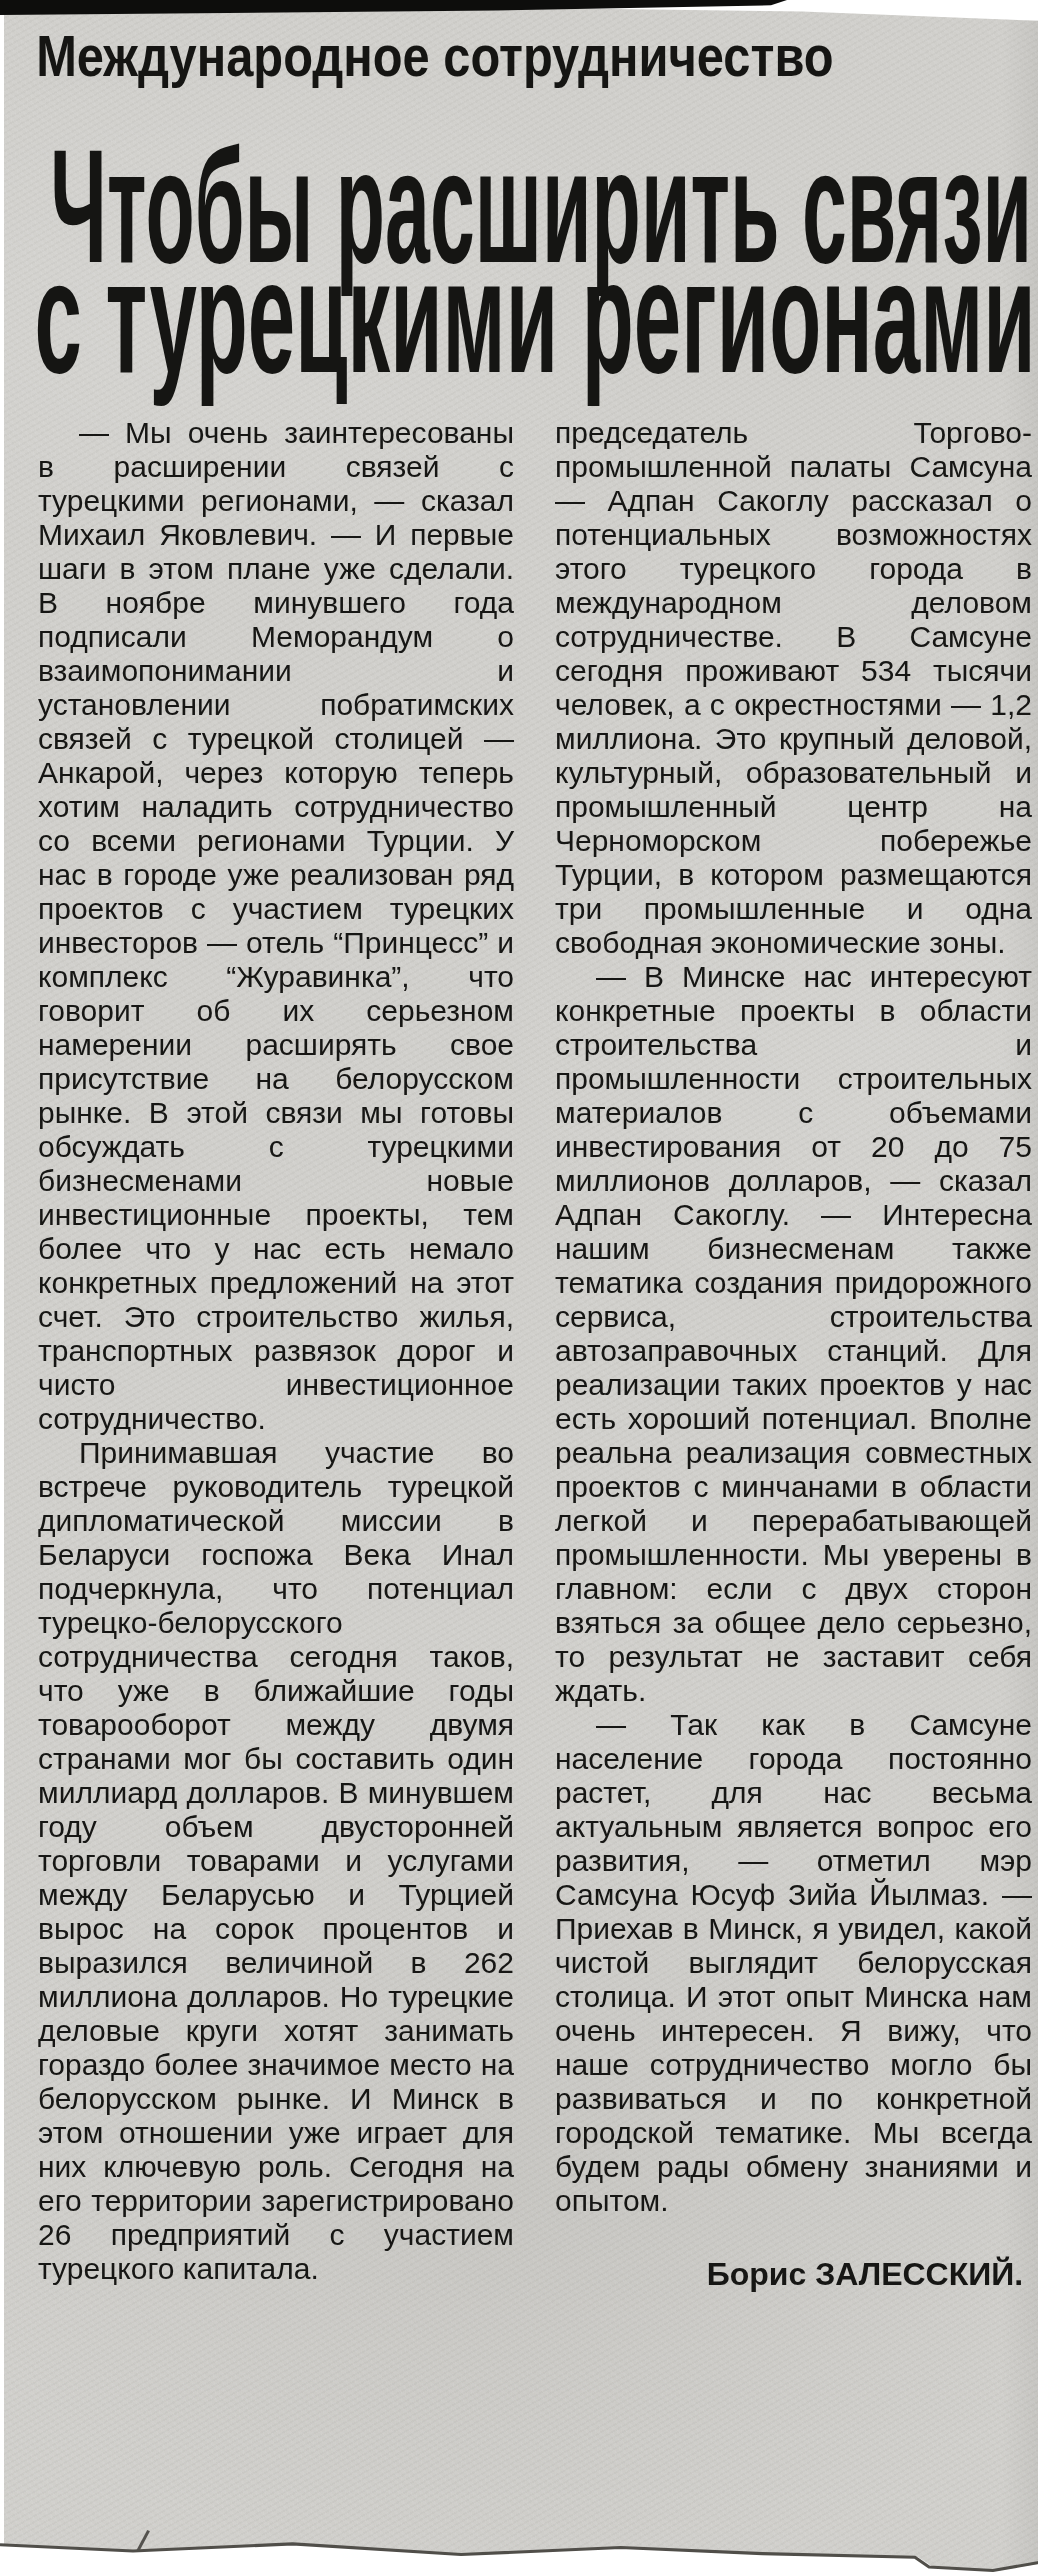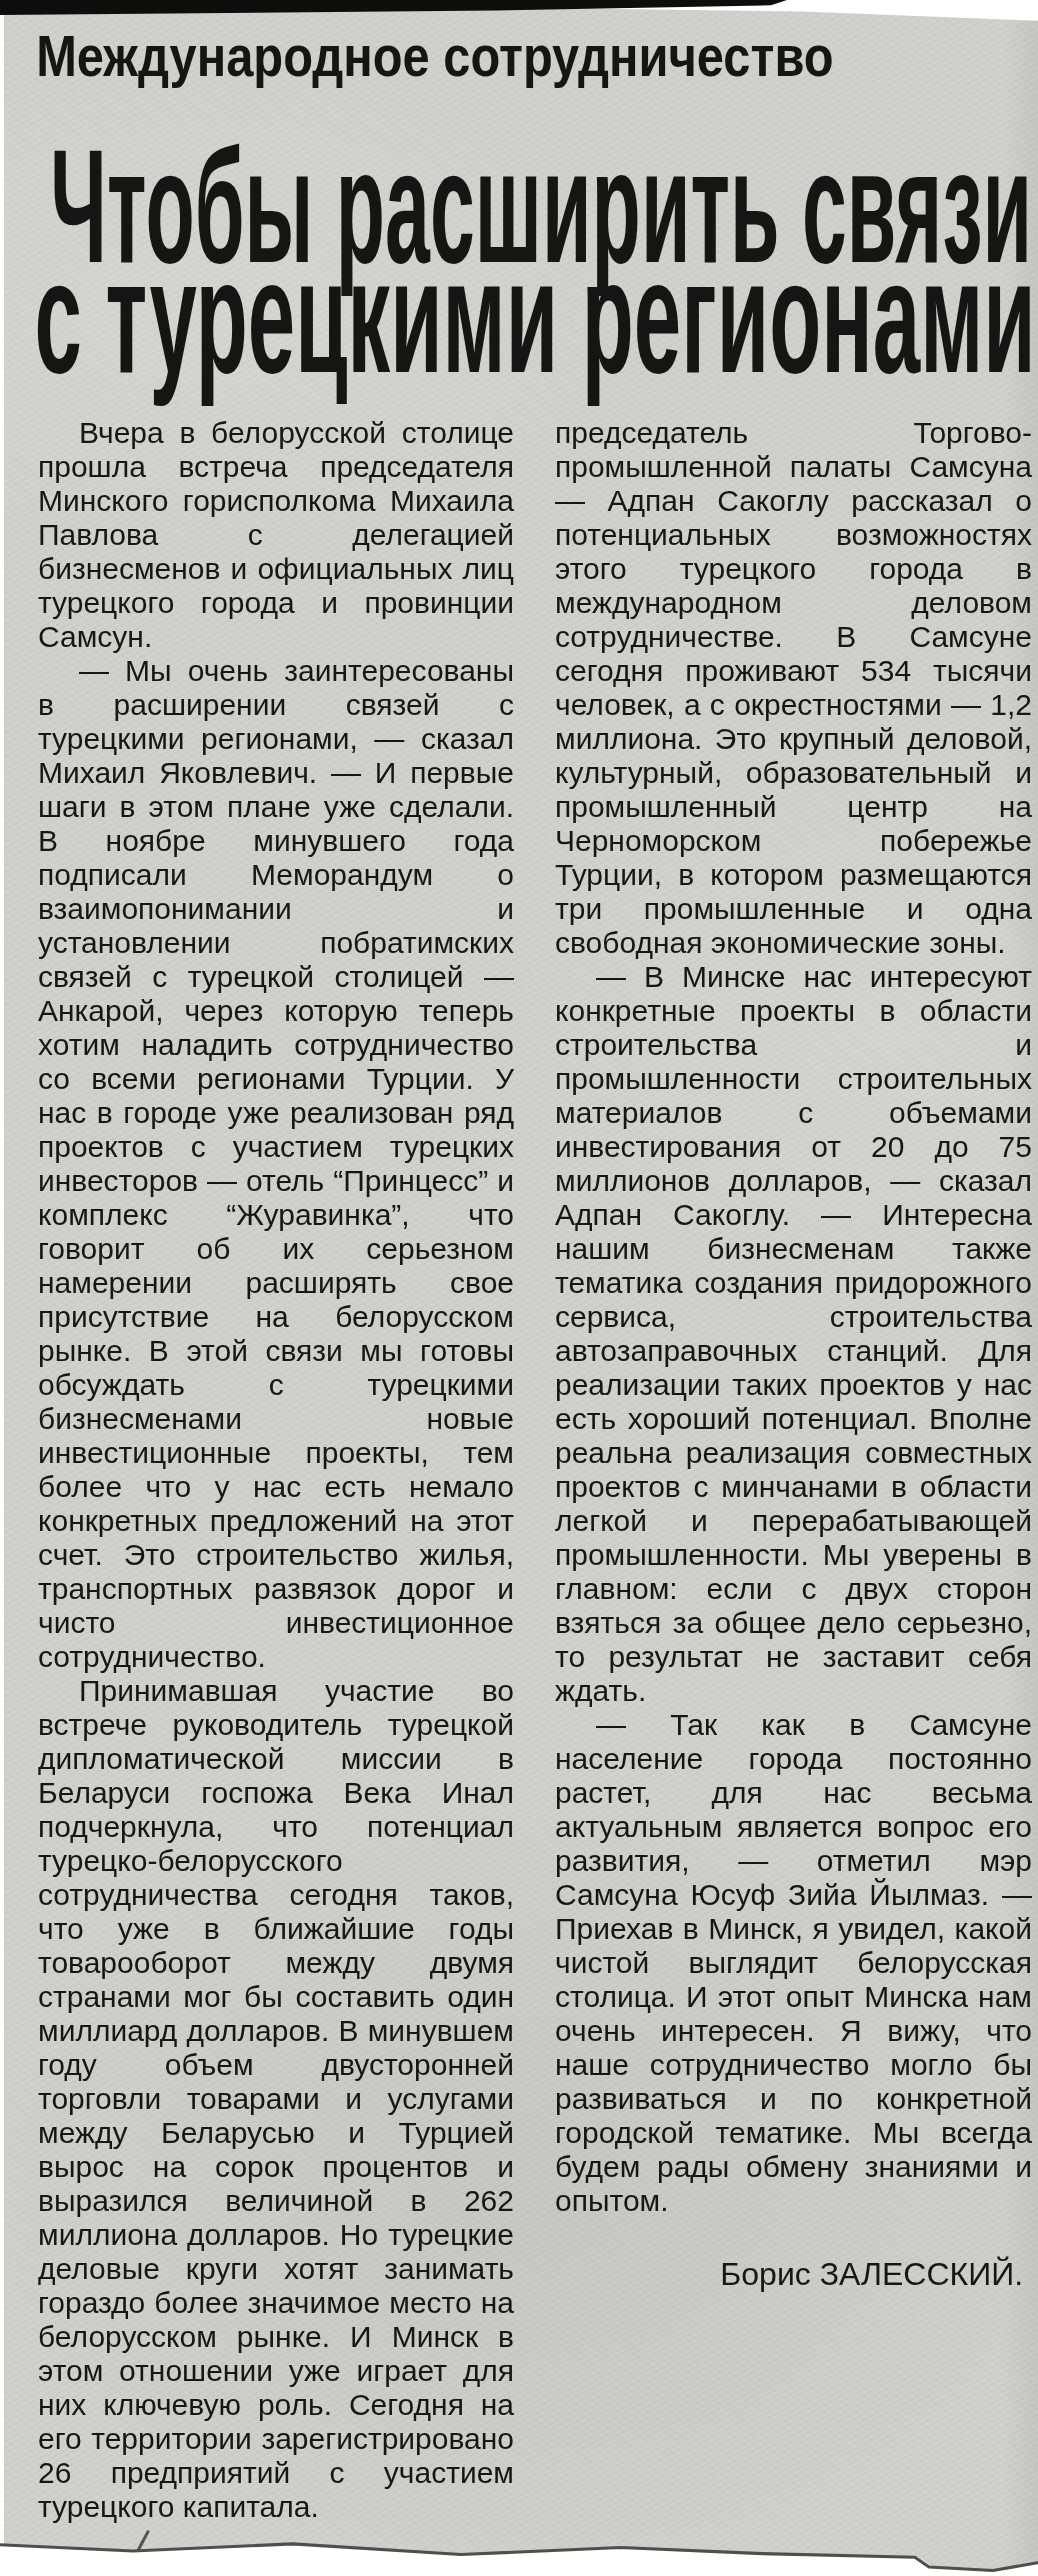--- a/index.html
+++ b/index.html
@@ -46,21 +46,21 @@
     hyphens:auto;
   }
   .col-left{left:34px;width:476px;}
   .col-right{left:551px;width:477px;}
   .para{margin:0;text-indent:41px;}
   .para.continuation{text-indent:0;}
   .byline{
     margin-top:39px;
     text-align:right;
     padding-right:8.9px;
-    font-weight:400;
+    font-weight:700;
     font-size:32px;
     text-indent:0;
   }
   .tear-svg{position:absolute;left:0;top:2534px;}
   .pen-mark{
     position:absolute;left:133px;top:2528px;width:2.7px;height:43px;
     background:rgba(62,60,56,.85);
     transform:rotate(28deg);
   }
 </style>
@@ -69,21 +69,20 @@
 
 <div class="clipping">
 
   <svg class="masthead-svg" width="1039" height="412" viewBox="0 0 1172 465">
     <text x="36" y="86" font-size="64" textLength="900" lengthAdjust="spacingAndGlyphs">Международное сотрудничество</text>
     <text x="52" y="296" font-size="182" textLength="1108" lengthAdjust="spacingAndGlyphs">Чтобы расширить связи</text>
     <text x="34" y="420" font-size="182" textLength="1130" lengthAdjust="spacingAndGlyphs">с турецкими регионами</text>
   </svg>
 
   <div class="col col-left">
-    <p class="para lede">Вчера в белорусской столице прошла встреча председателя Минского горисполкома Михаила Павлова с делегацией бизнесменов и официальных лиц турецкого города и провинции Самсун.</p>
     <p class="para">— Мы очень заинтересованы в расширении связей с турецкими регионами, — сказал Михаил Яковлевич. — И первые шаги в этом плане уже сделали. В ноябре минувшего года подписали Меморандум о взаимопонимании и установлении побратимских связей с турецкой столицей — Анкарой, через которую теперь хотим наладить сотрудничество со всеми регионами Турции. У нас в городе уже реализован ряд проектов с участием турецких инвесторов — отель “Принцесс” и комплекс “Журавинка”, что говорит об их серьезном намерении расширять свое присутствие на белорусском рынке. В этой связи мы готовы обсуждать с турецкими бизнесменами новые инвестиционные проекты, тем более что у нас есть немало конкретных предложений на этот счет. Это строительство жилья, транспортных развязок дорог и чисто инвестиционное сотрудничество.</p>
     <p class="para">Принимавшая участие во встрече руководитель турецкой дипломатической миссии в Беларуси госпожа Века Инал подчеркнула, что потенциал турецко-белорусского сотрудничества сегодня таков, что уже в ближайшие годы товарооборот между двумя странами мог бы составить один миллиард долларов. В минувшем году объем двусторонней торговли товарами и услугами между Беларусью и Турцией вырос на сорок процентов и выразился величиной в 262 миллиона долларов. Но турецкие деловые круги хотят занимать гораздо более значимое место на белорусском рынке. И Минск в этом отношении уже играет для них ключевую роль. Сегодня на его территории зарегистрировано 26 предприятий с участием турецкого капитала.</p>
   </div>
 
   <div class="col col-right">
     <p class="para continuation">председатель Торгово-промышленной палаты Самсуна — Адпан Сакоглу рассказал о потенциальных возможностях этого турецкого города в международном деловом сотрудничестве. В Самсуне сегодня проживают 534 тысячи человек, а с окрестностями — 1,2 миллиона. Это крупный деловой, культурный, образовательный и промышленный центр на Черноморском побережье Турции, в котором размещаются три промышленные и одна свободная экономические зоны.</p>
     <p class="para">— В Минске нас интересуют конкретные проекты в области строительства и промышленности строительных материалов с объемами инвестирования от 20 до 75 миллионов долларов, — сказал Адпан Сакоглу. — Интересна нашим бизнесменам также тематика создания придорожного сервиса, строительства автозаправочных станций. Для реализации таких проектов у нас есть хороший потенциал. Вполне реальна реализация совместных проектов с минчанами в области легкой и перерабатывающей промышленности. Мы уверены в главном: если с двух сторон взяться за общее дело серьезно, то результат не заставит себя ждать.</p>
     <p class="para">— Так как в Самсуне население города постоянно растет, для нас весьма актуальным является вопрос его развития, — отметил мэр Самсуна Юсуф Зийа Йылмаз. — Приехав в Минск, я увидел, какой чистой выглядит белорусская столица. И этот опыт Минска нам очень интересен. Я вижу, что наше сотрудничество могло бы развиваться и по конкретной городской тематике. Мы всегда будем рады обмену знаниями и опытом.</p>
     <p class="para byline">Борис ЗАЛЕССКИЙ.</p>
   </div>

